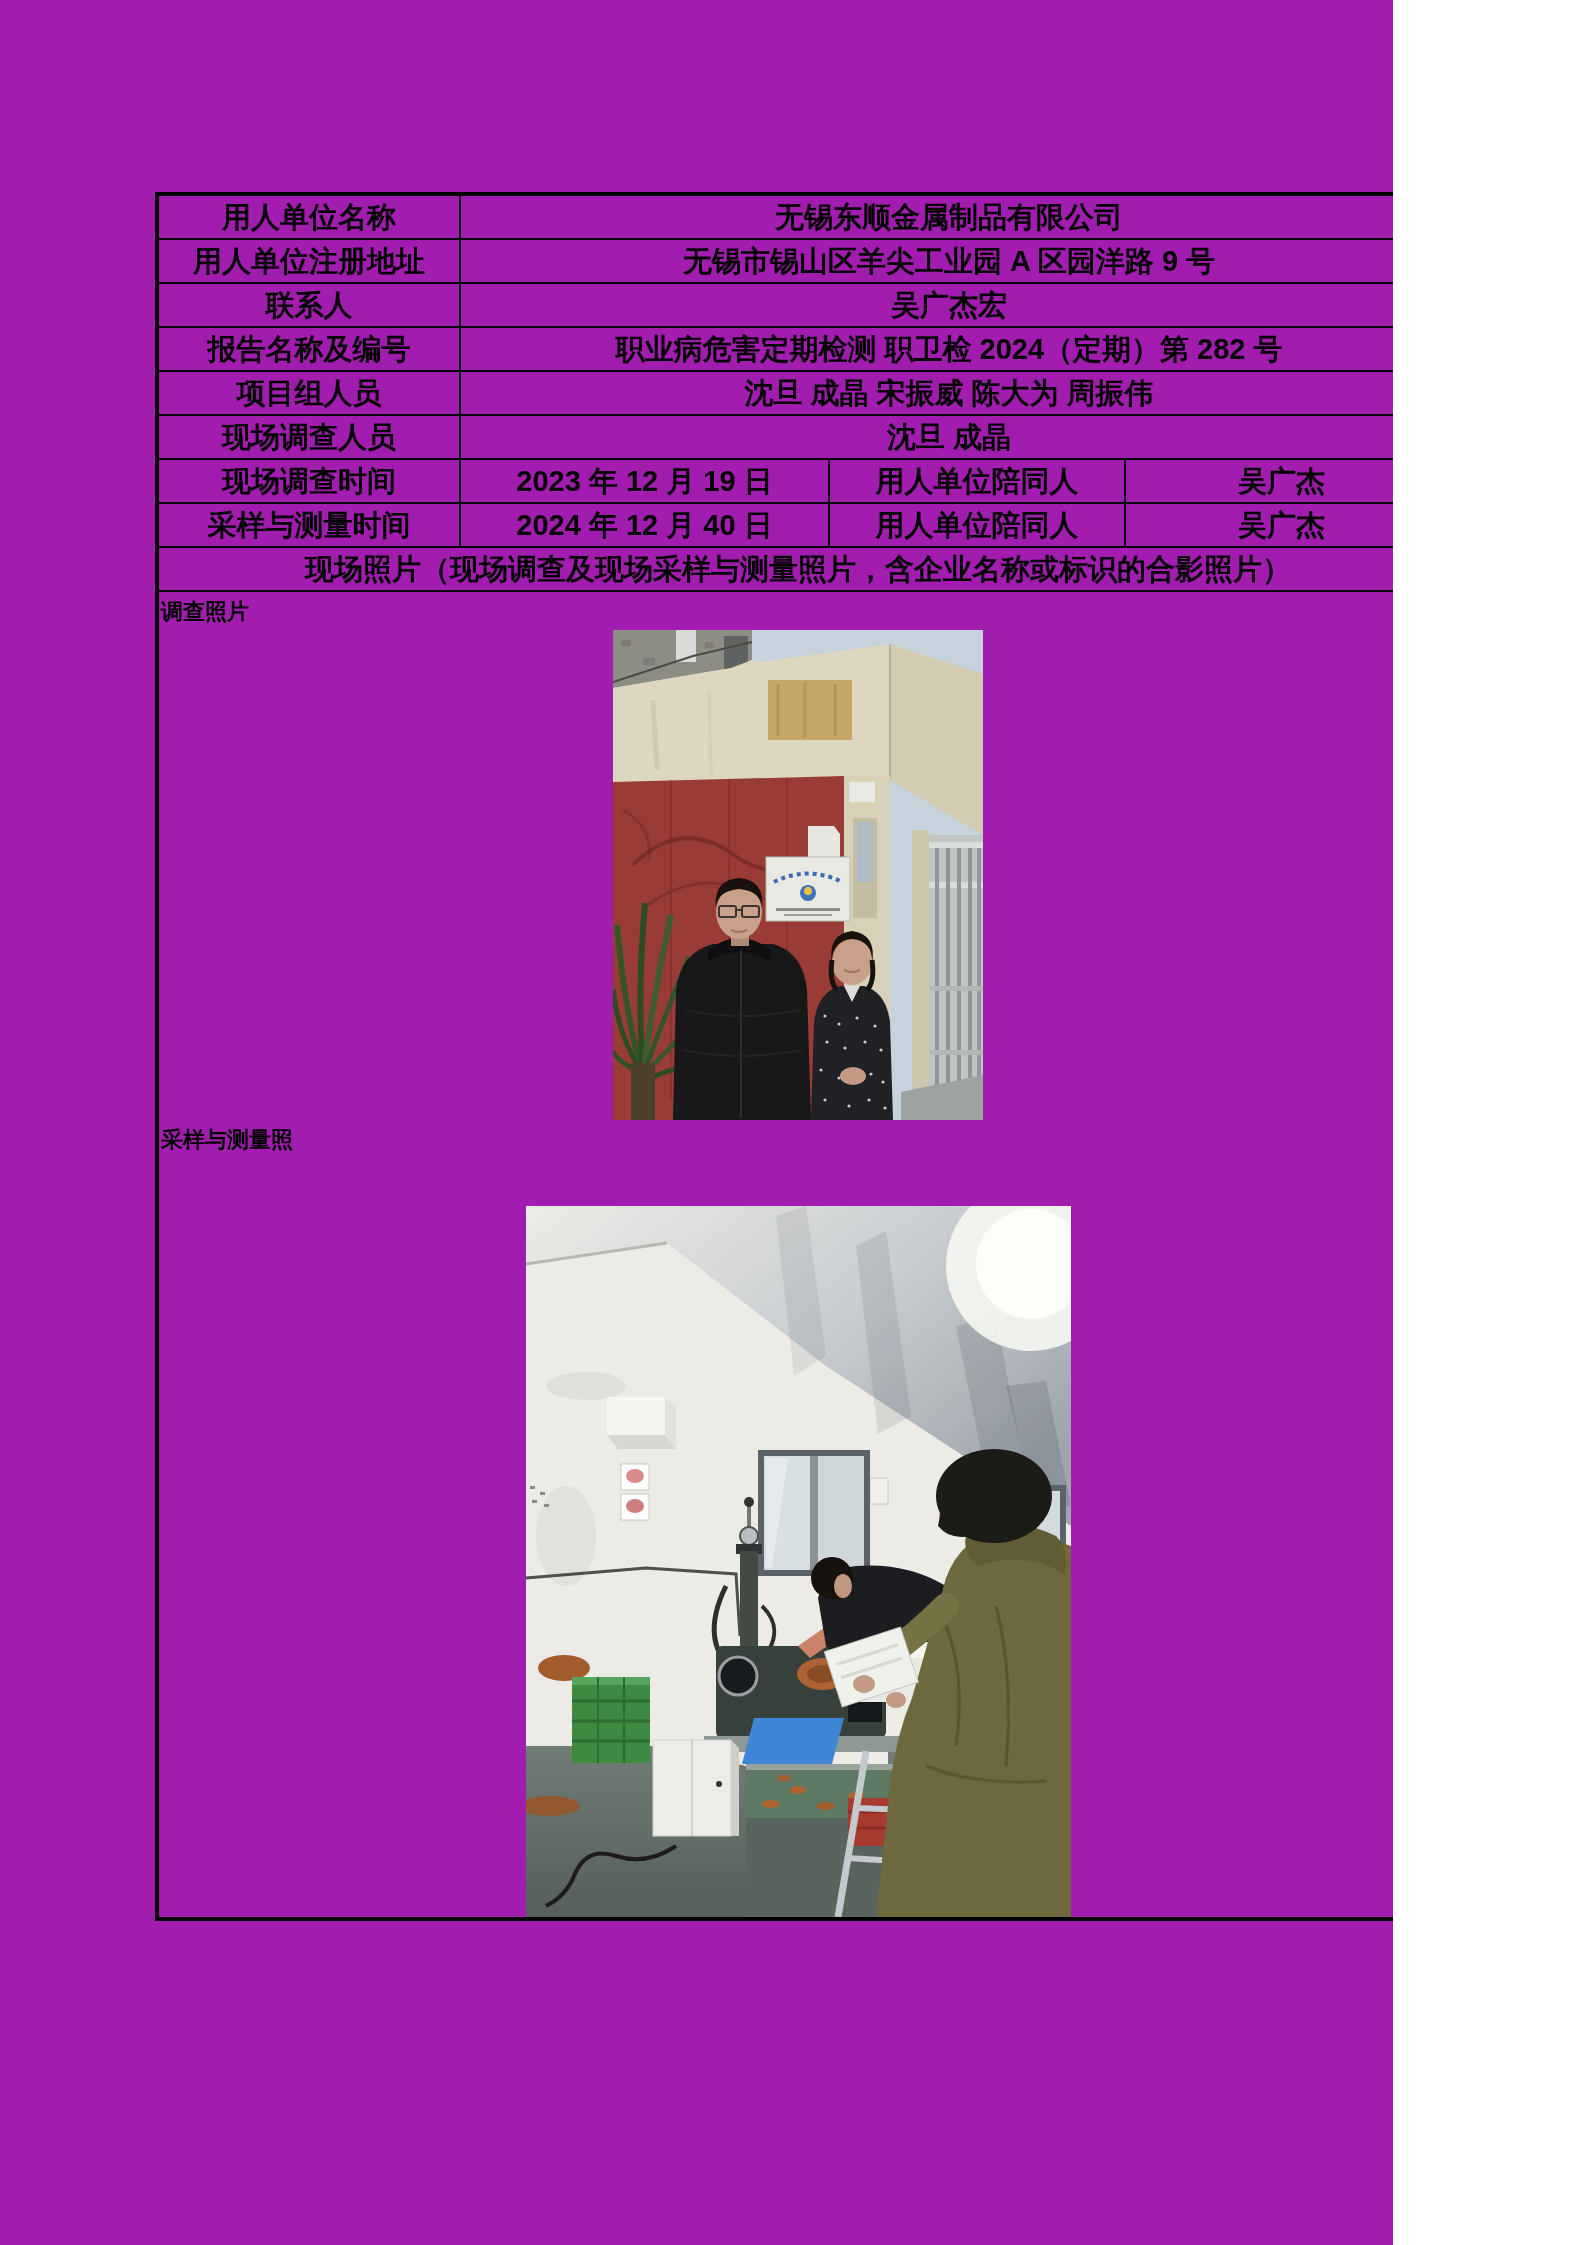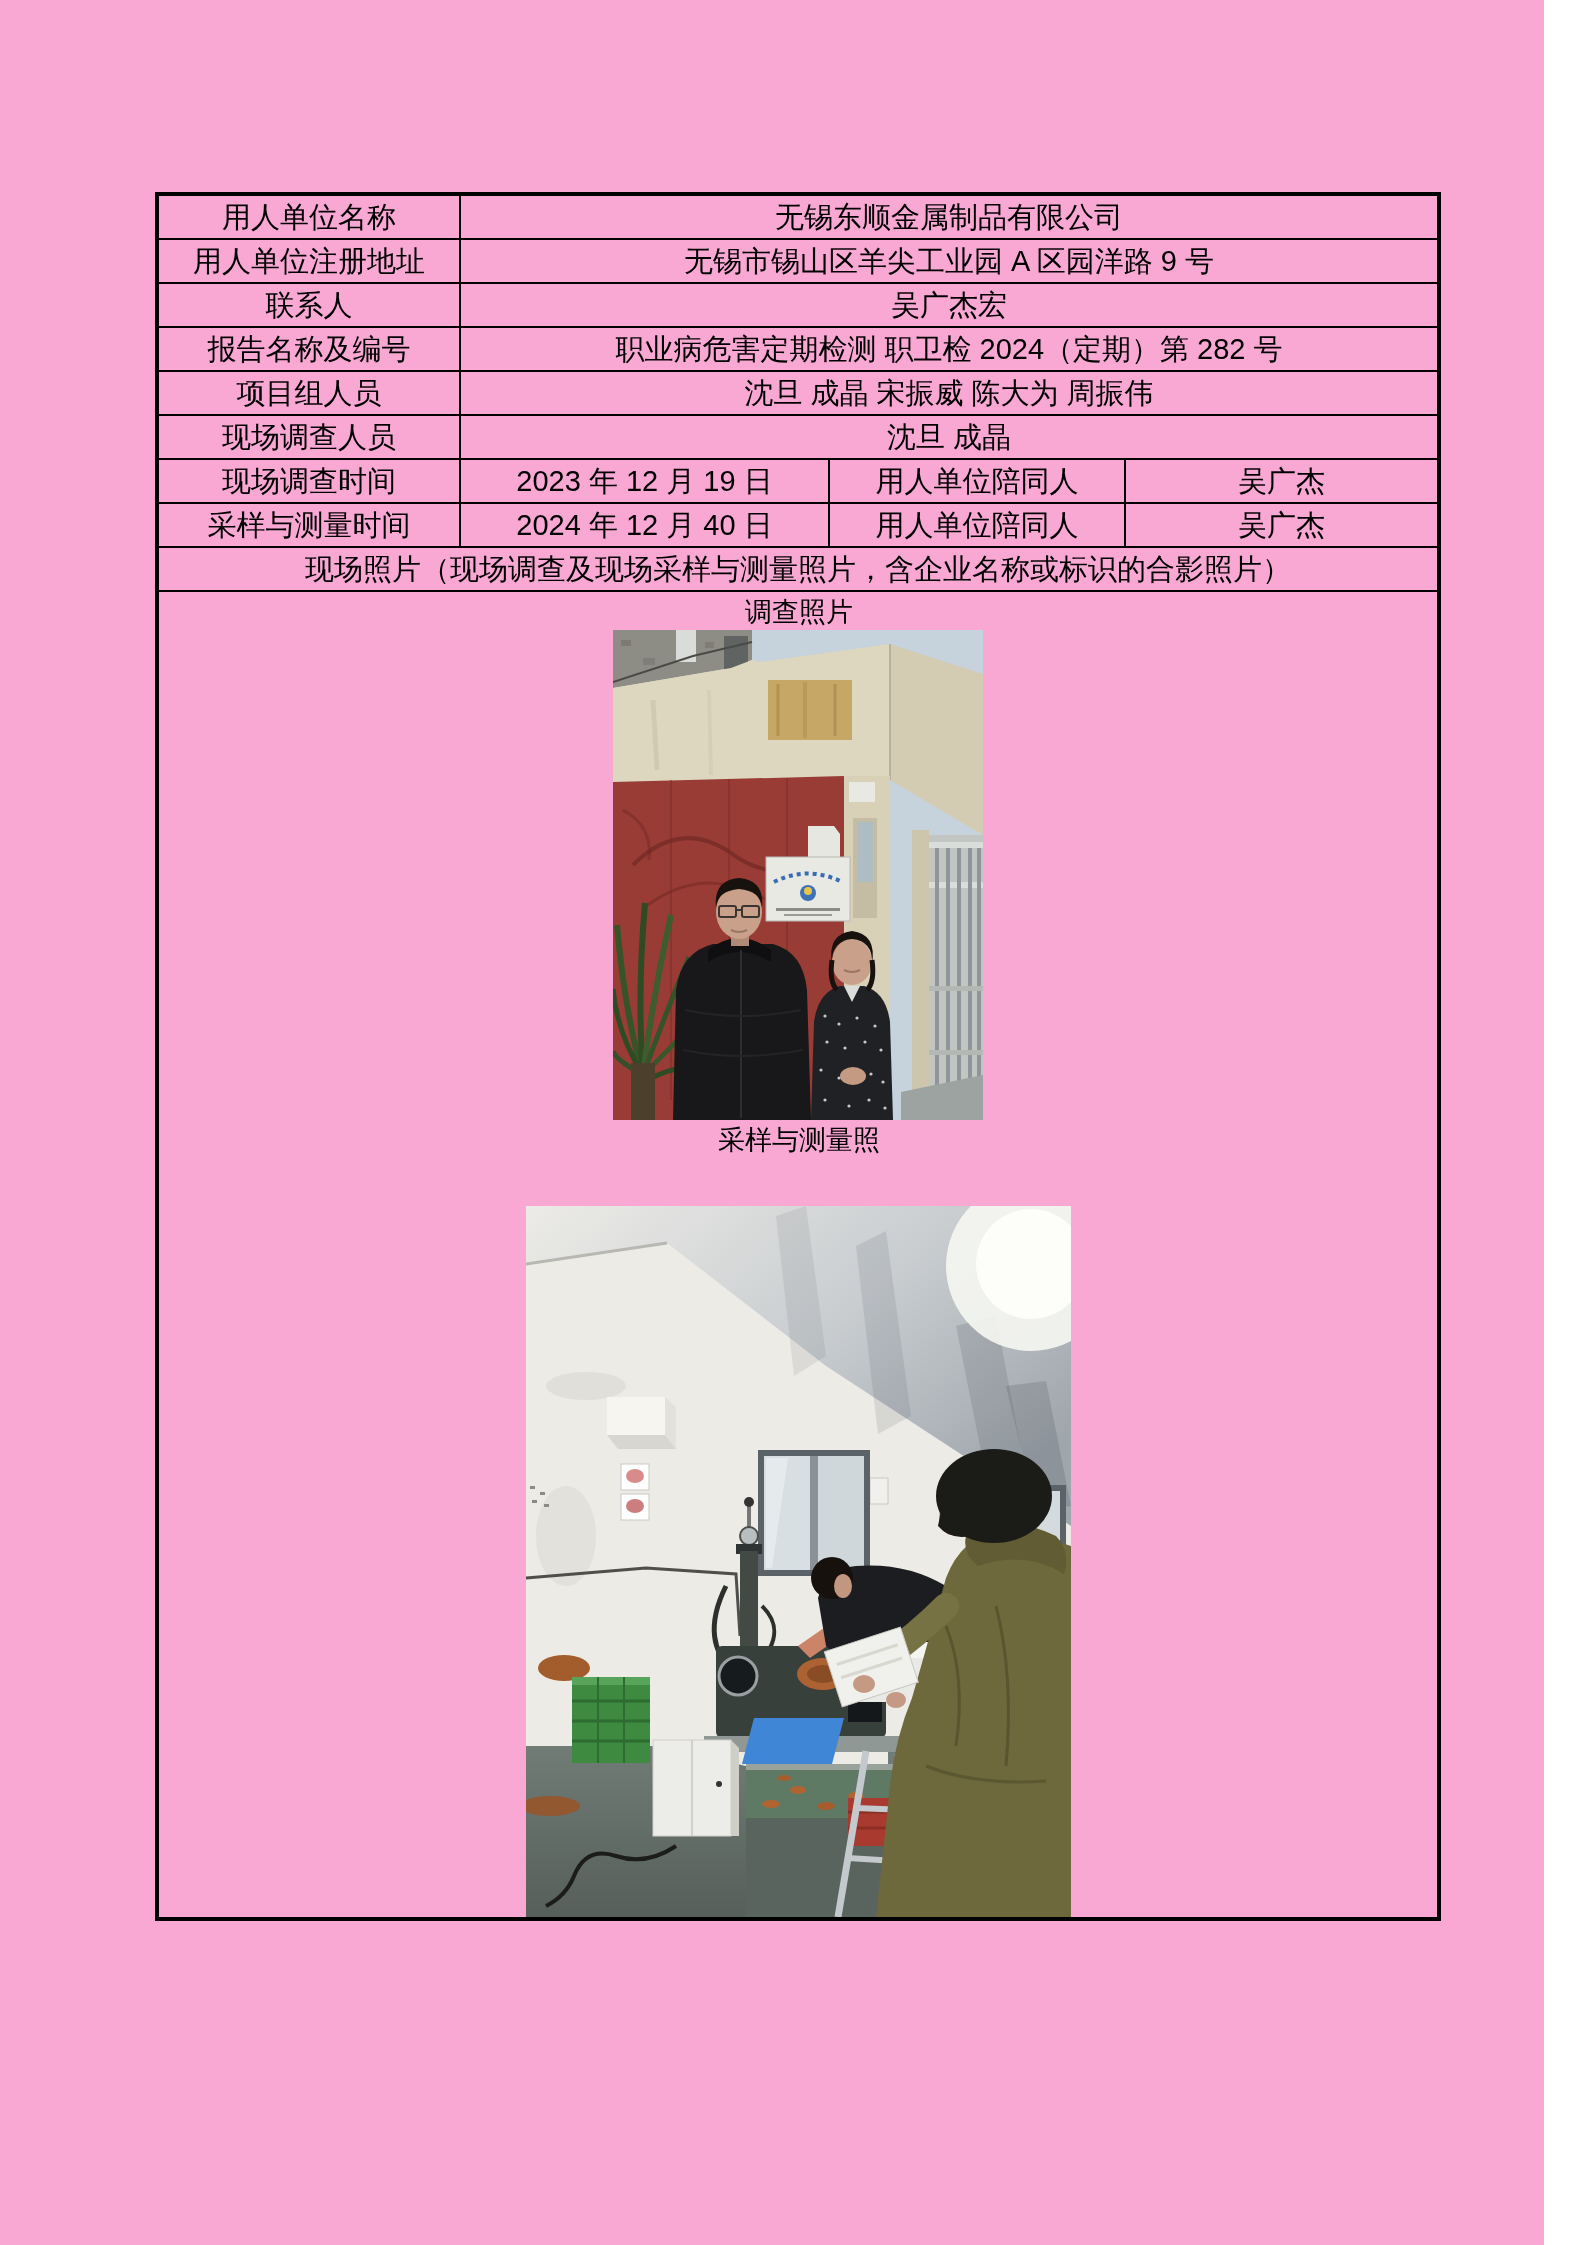--- a/index.html
+++ b/index.html
@@ -1,22 +1,23 @@
 <!DOCTYPE html>
 <html><head>
 <meta charset="utf-8">
 <style>
   html,body{margin:0;padding:0;background:#ffffff;}
   .page{
     position:relative;
-    width:1544px;height:2245px;
-    background:#f9a8d4;
+    width:1393px;height:2245px;
+    background:#a21caf;
     font-family:"Liberation Sans", sans-serif;
     color:#000;
     overflow:hidden;
+    font-weight:bold;
   }
   table.doc-table{
     position:absolute;left:155px;top:192px;
     width:1282px;
     border-collapse:collapse;
     table-layout:fixed;
     border:4px solid #000;
   }
   table.doc-table td{
     border:2px solid #000;
@@ -28,24 +29,24 @@
     white-space:nowrap;
     overflow:hidden;
   }
   td.photo-cell{
     height:1410px;
     vertical-align:top;
     text-align:left;
     line-height:normal;
   }
   .photo-label{
-    font-size:27px;
+    font-size:22px;
     line-height:36px;
     margin:2px 0 0 2px;
-    text-align:center;
+    text-align:left;
   }
   svg.photo{display:block;margin:0 auto;}
   svg.photo2{display:block;margin:48px auto 0 auto;}
 </style>
 </head>
 <body>
 
 <div class="page">
 
   <table class="doc-table">

